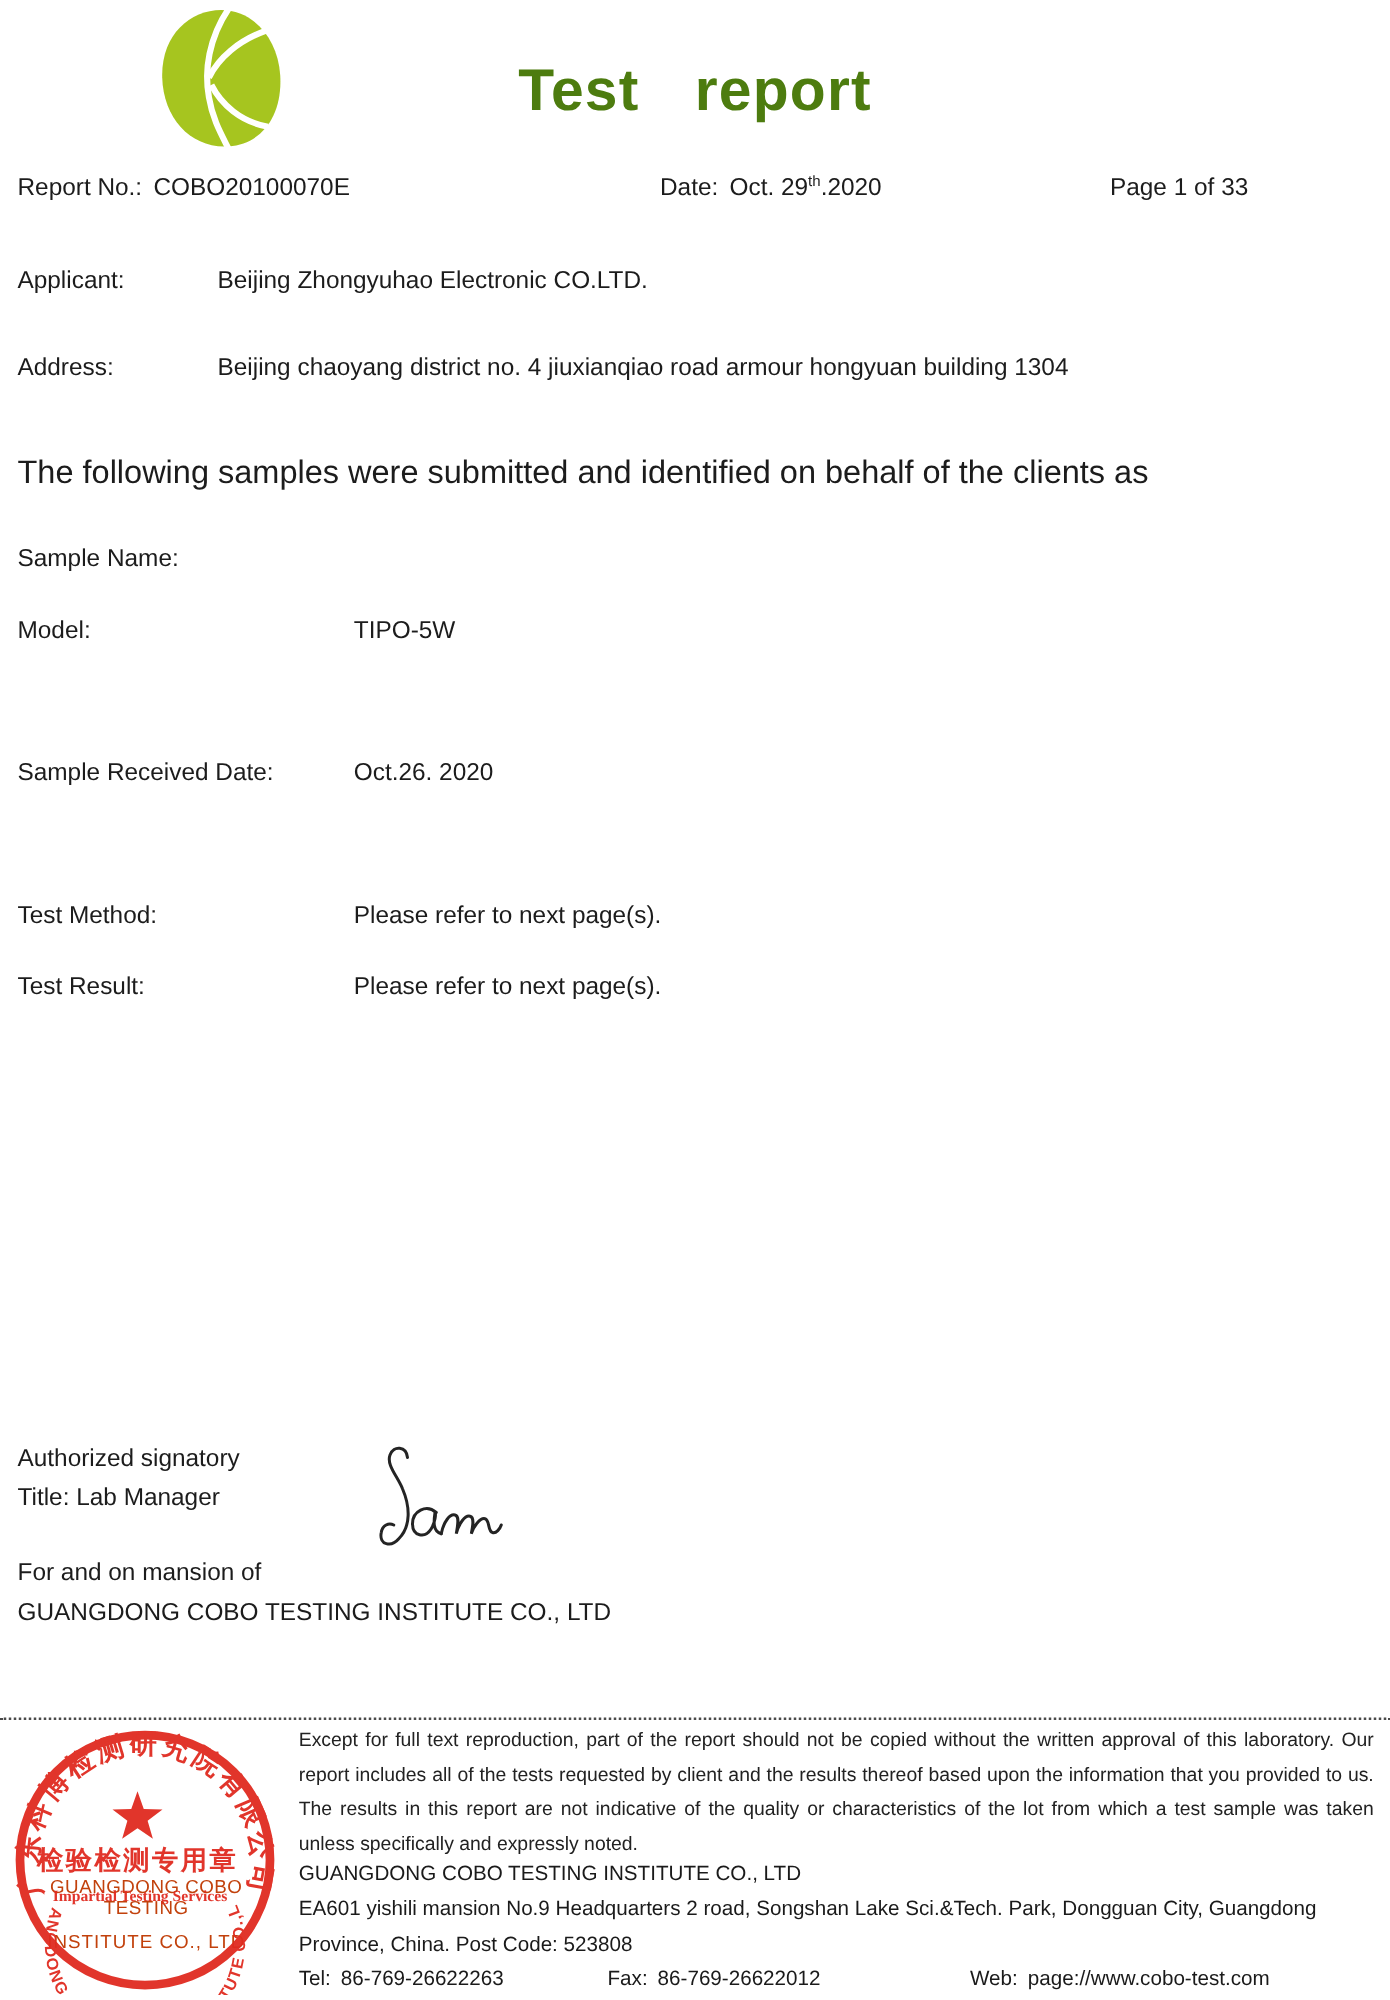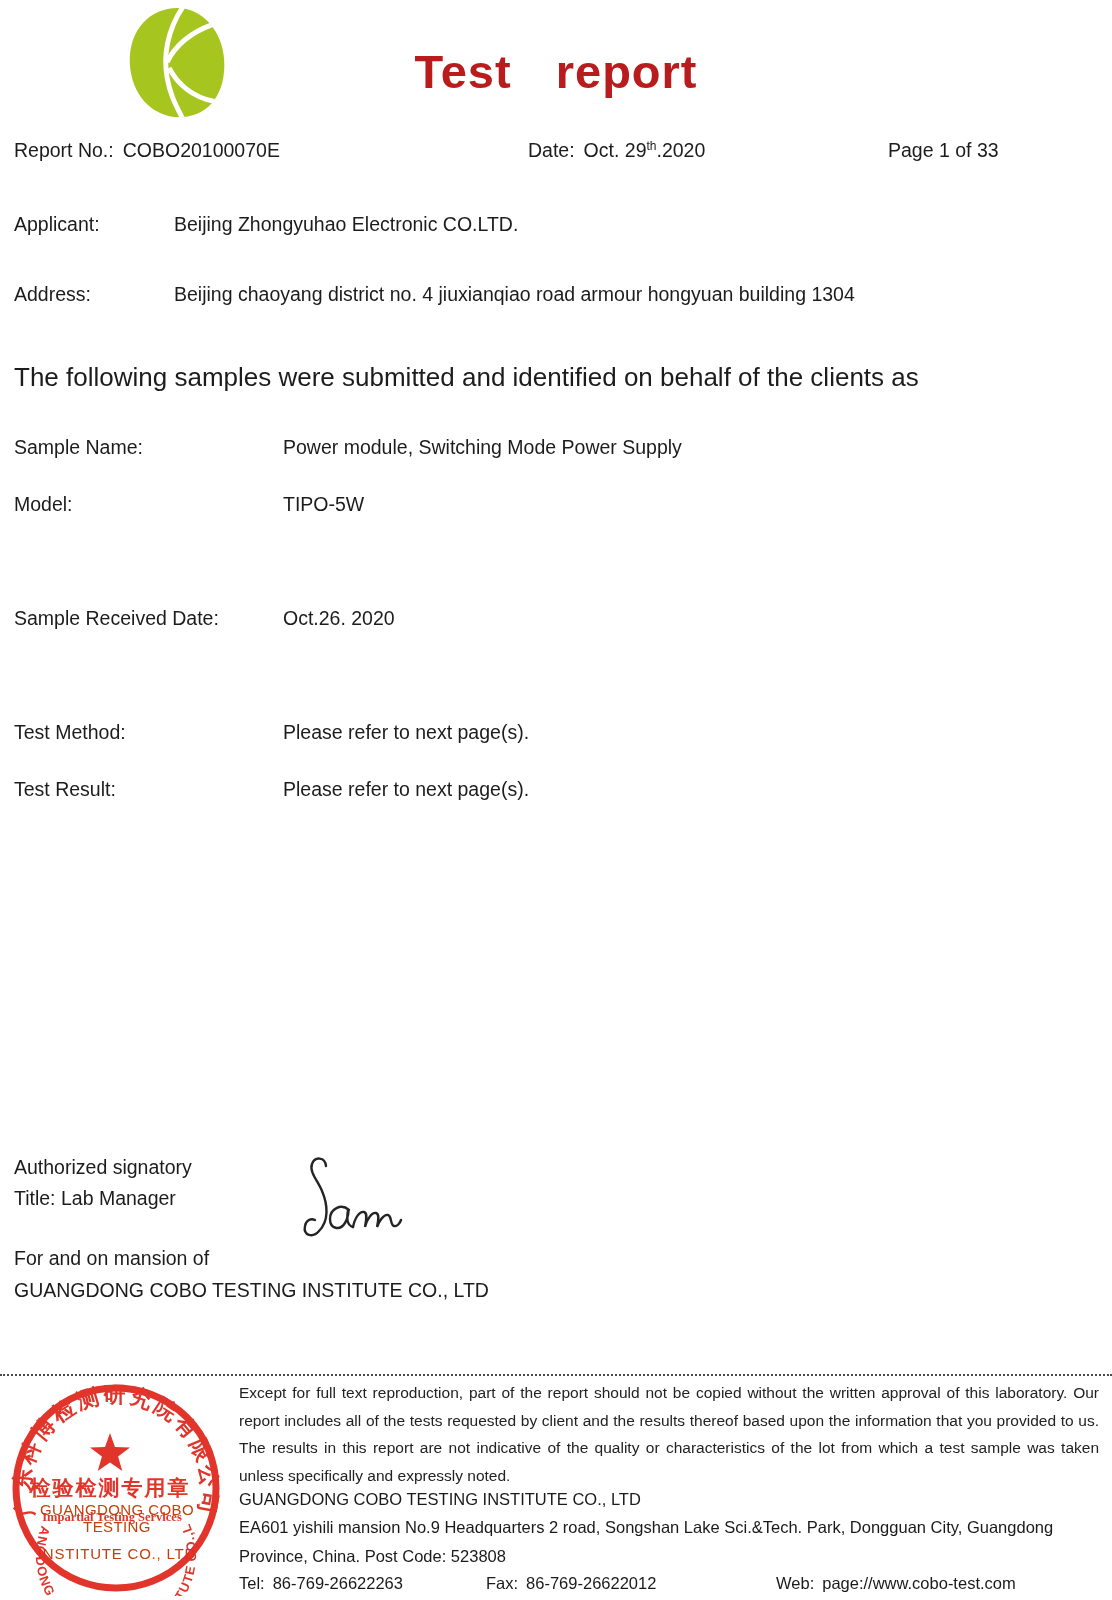--- a/index.html
+++ b/index.html
@@ -9,21 +9,21 @@
     background:#ffffff;
     font-family:"Liberation Sans","DejaVu Sans",sans-serif;
     color:#1c1c1c;
     overflow:hidden;
   }
   .abs{position:absolute;}
   
   .logo{left:116px;top:4px;width:118px;height:120px;}
   .doc-title{
     left:0;right:0;top:44px;text-align:center;
-    font-size:47px;font-weight:bold;color:#b91c1c;
+    font-size:47px;font-weight:bold;color:#4d7c0f;
     word-spacing:30px;letter-spacing:1px;margin:0;
   }
   .hdr-row{top:139px;left:0;width:1112px;height:26px;font-size:19.5px;}
   .hdr-reportno{left:14px;top:0;}
   .hdr-date{left:528px;top:0;}
   .hdr-page{left:888px;top:0;}
   .lbl{display:inline;}
   .val{display:inline;margin-left:9px;}
   sup.th{font-size:12px;vertical-align:super;line-height:0;}
   
@@ -89,21 +89,20 @@
   </div>
   <div class="abs frow" style="top:283px;">
     <span class="flabel">Address:</span>
     <span class="party-val">Beijing chaoyang district no. 4 jiuxianqiao road armour hongyuan building 1304</span>
   </div>
 
   <div class="abs intro">The following samples were submitted and identified on behalf of the clients as</div>
 
   <div class="abs frow" style="top:436px;">
     <span class="flabel">Sample Name:</span>
-    <span class="sample-val">Power module, Switching Mode Power Supply</span>
   </div>
   <div class="abs frow" style="top:493px;">
     <span class="flabel">Model:</span>
     <span class="sample-val">TIPO-5W</span>
   </div>
   <div class="abs frow" style="top:607px;">
     <span class="flabel">Sample Received Date:</span>
     <span class="sample-val">Oct.26. 2020</span>
   </div>
   <div class="abs frow" style="top:721px;">

